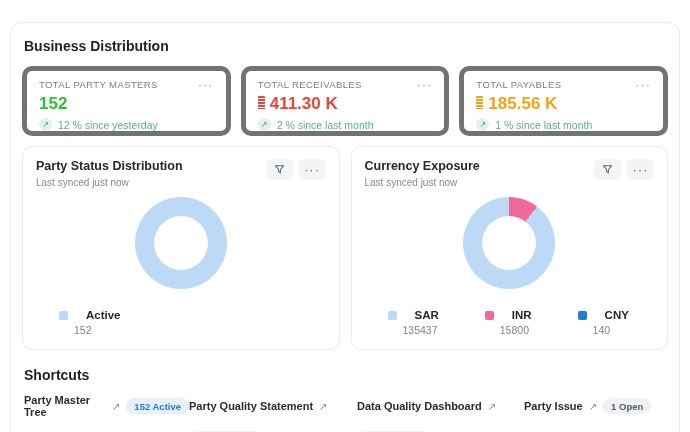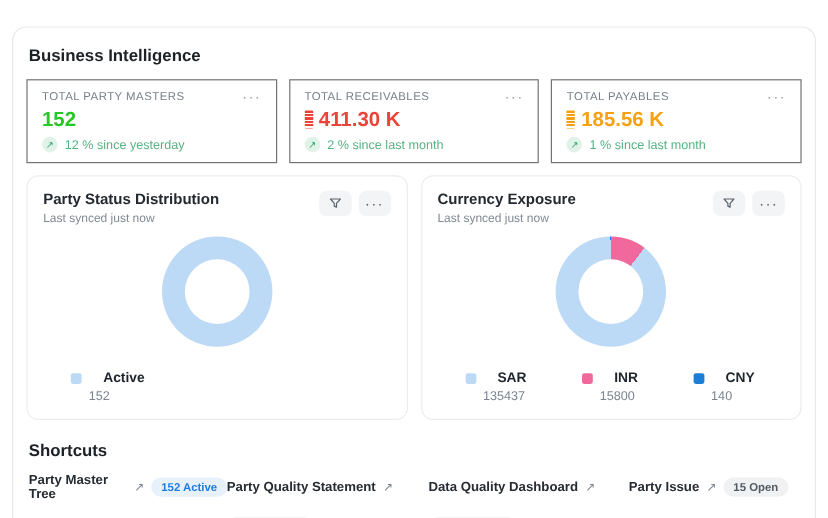--- a/index.html
+++ b/index.html
@@ -13,21 +13,21 @@
   .container {
     position:absolute; left:10px; top:22px; width:670px; height:480px;
     background:#fff; border:1px solid #e7e9ed; border-radius:12px;
     padding:13px 11px;
   }
   .page-title { font-size:14px; font-weight:700; color:#1c2126; margin:2px 0 12px 2px; }
 
   
   .kpi-row { display:flex; gap:10px; }
   .kpi-card {
-    flex:1; height:70px; border:1px solid #737373; border-radius:0;
+    flex:1; height:70px; border:5px solid #737373; border-radius:10px;
     padding:8px 12px 9px; background:#fff;
   }
   .kpi-label-row { display:flex; justify-content:space-between; align-items:center; }
   .kpi-label { font-size:9.5px; font-weight:500; color:#76808c; letter-spacing:0.4px; }
   .more-icon { color:#9aa3ad; font-size:13px; line-height:8px; cursor:pointer; letter-spacing:1px; }
   .kpi-value-row { margin:5px 0 6px; display:flex; align-items:center; gap:5px; font-size:17px; font-weight:700; line-height:1; }
   .bar-icon { width:7px; height:15px; border-radius:1px;
     background-image:repeating-linear-gradient(to bottom, currentColor 0 1.8px, rgba(255,255,255,0) 1.8px 2.9px); }
   .kpi-row .kpi-card:nth-child(1) .bar-icon { display:none; }
   .kpi-row .kpi-card:nth-child(1) .kpi-value { color:#28c728; }
@@ -62,21 +62,21 @@
   .shortcut-item { display:flex; align-items:center; gap:6px; font-size:11px; font-weight:600; color:#262c33; cursor:pointer; }
   .arrow-icon { color:#7e8791; font-size:10px; font-weight:400; }
   .badge { font-size:9.5px; font-weight:600; padding:2.5px 8px; border-radius:10px; white-space:nowrap; }
   .badge[data-style="blue"] { background:#e7f1fc; color:#1f7ce0; }
   .badge[data-style="gray"] { background:#f0f1f3; color:#525c66; }
 </style>
 </head>
 <body>
 
 <div class="container">
-  <div class="page-title">Business Intelligence</div>
+  <div class="page-title">Business Distribution</div>
 
   <div class="kpi-row">
     <div class="kpi-card">
       <div class="kpi-label-row">
         <span class="kpi-label">TOTAL PARTY MASTERS</span>
         <span class="more-icon">···</span>
       </div>
       <div class="kpi-value-row">
 
         <span class="kpi-value">152</span>
@@ -211,21 +211,21 @@
 
     </div>
     <div class="shortcut-item">
       <span>Data Quality Dashboard</span>
       <span class="arrow-icon">↗</span>
 
     </div>
     <div class="shortcut-item">
       <span>Party Issue</span>
       <span class="arrow-icon">↗</span>
-      <span class="badge" data-style="gray">15 Open</span>
+      <span class="badge" data-style="gray">1 Open</span>
     </div>
     <div class="shortcut-item">
       
       
       
     </div>
     <div class="shortcut-item">
 
       <span class="badge" data-style="gray">0 Not Linked</span>
     </div>

